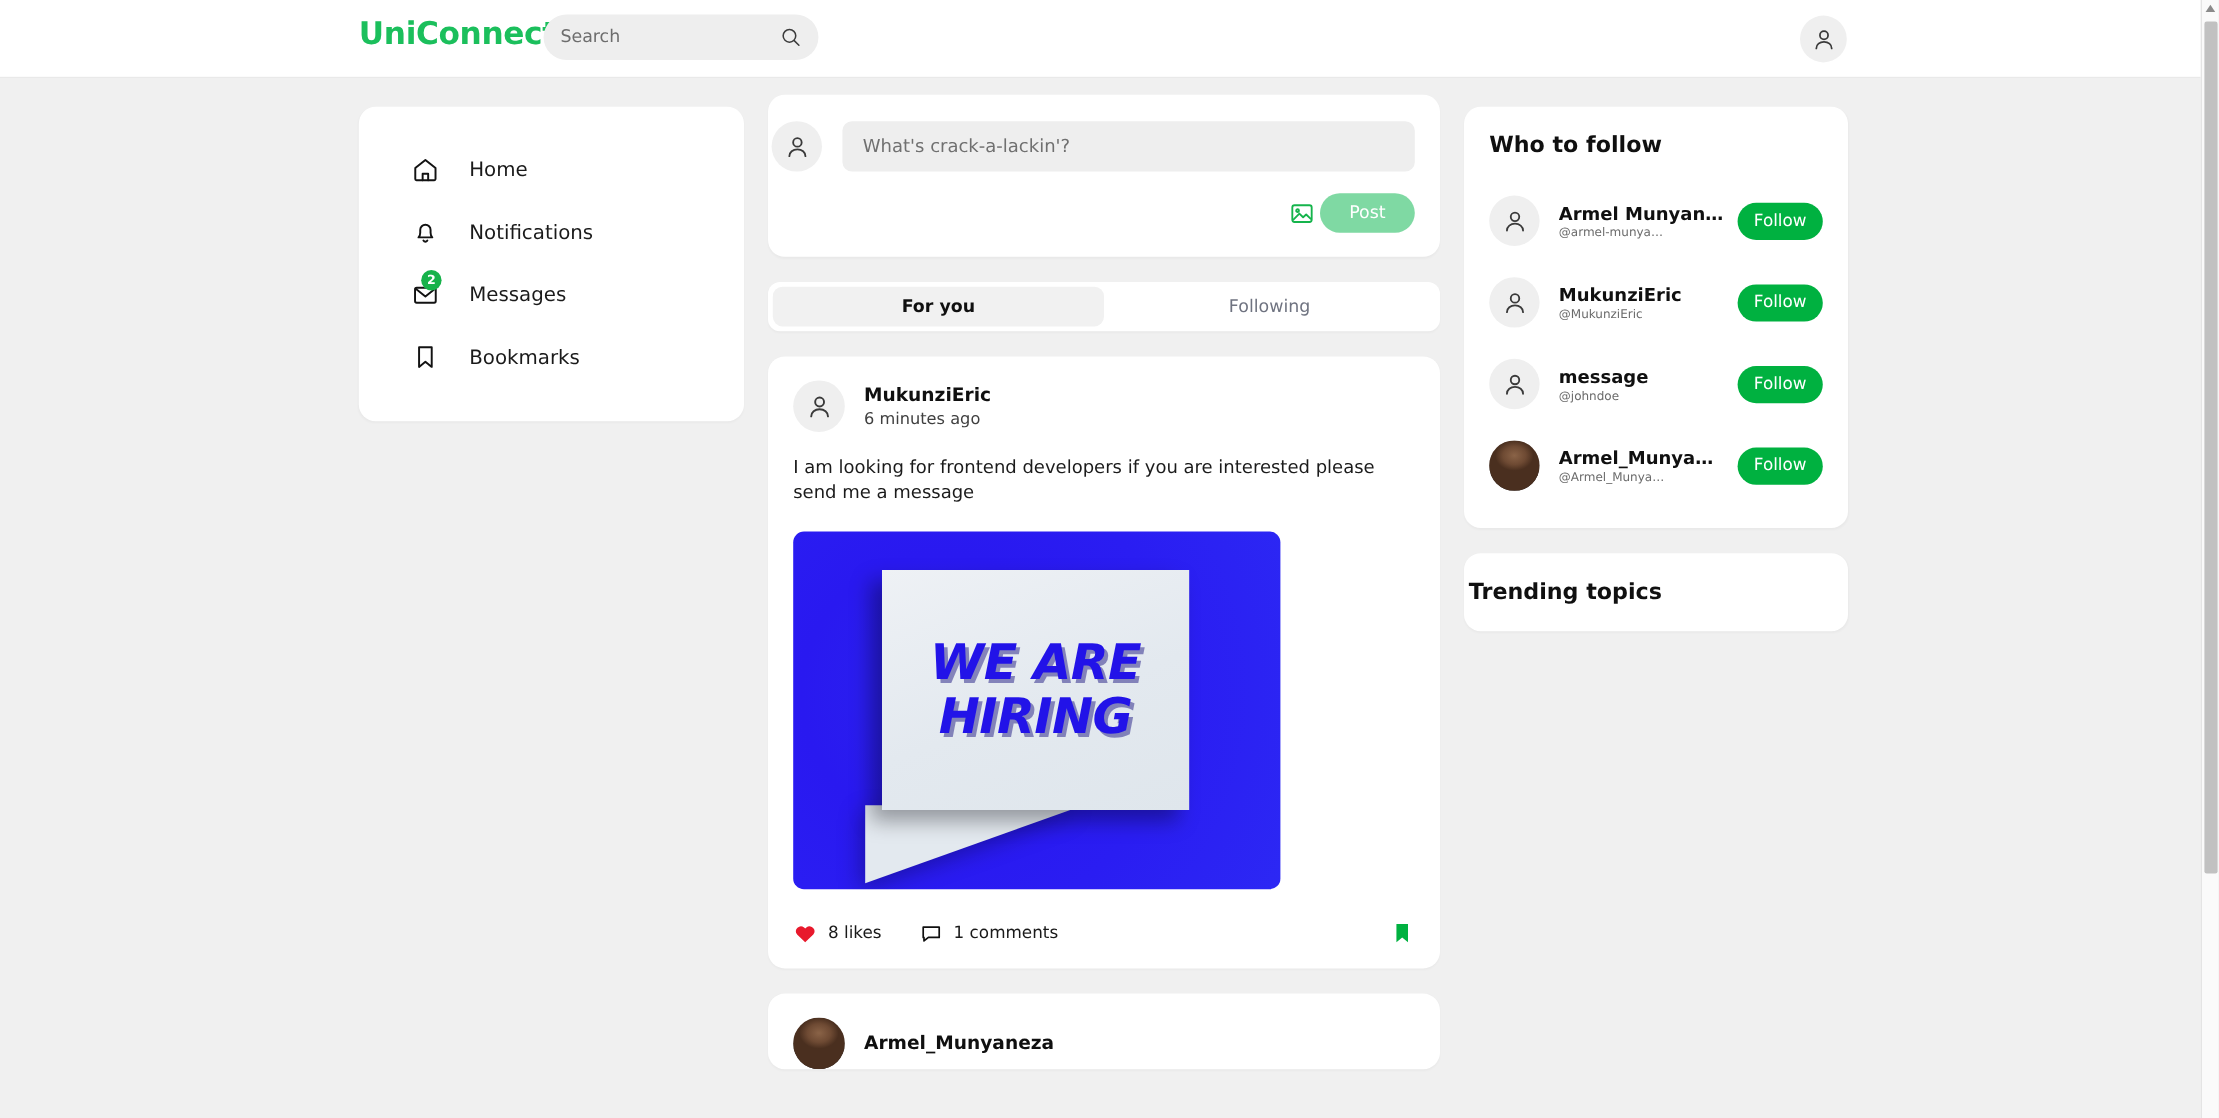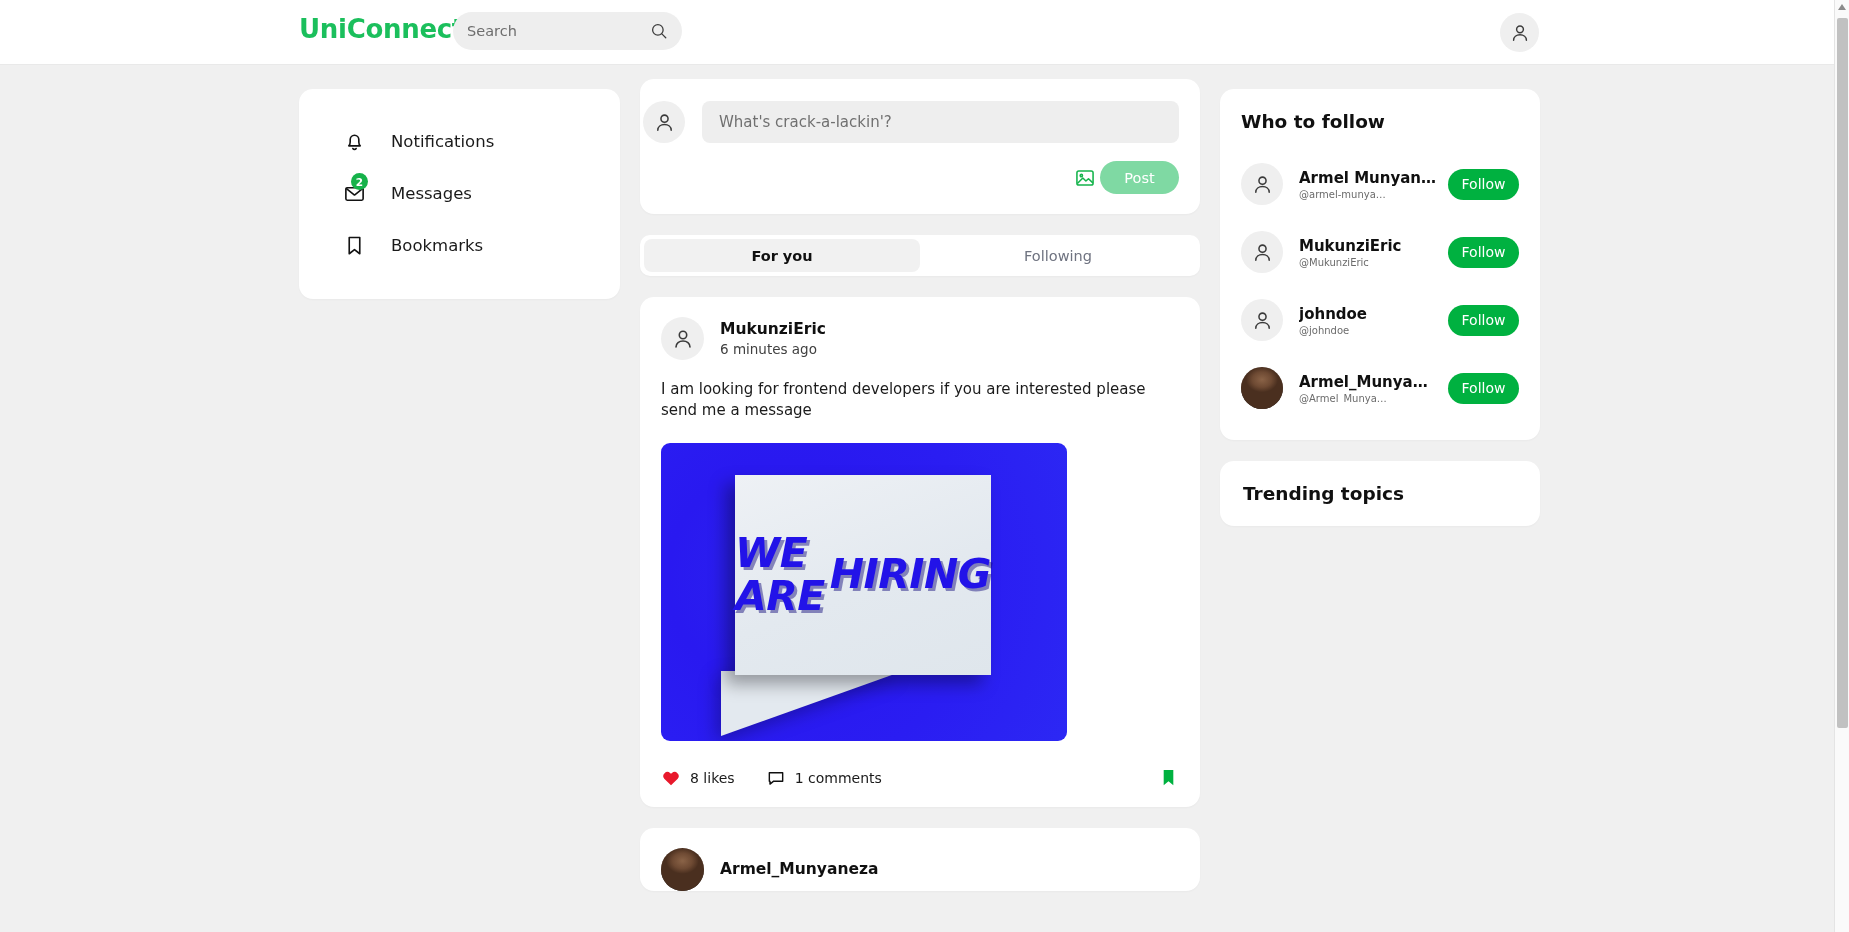--- a/index.html
+++ b/index.html
@@ -245,23 +245,23 @@
     width: 0; height: 0;
     border-top: 65px solid #e3e9ef;
     border-right: 182px solid transparent;
     filter: drop-shadow(-4px 6px 9px rgba(0,0,10,0.3));
   }
   .bubble-text {
     position: absolute;
     left: 0; top: 0;
     width: 100%; height: 100%;
     display: flex;
-    flex-direction: row;
-    align-items: center;
-    justify-content: flex-end;
+    flex-direction: column;
+    align-items: center;
+    justify-content: center;
     gap: 2px;
     font-style: italic;
     font-weight: 800;
     font-size: 41px;
     letter-spacing: -0.5px;
     line-height: 1.04;
     color: #2213e8;
     text-shadow: 3px 3px 0 rgba(10,5,120,0.45);
     font-family: "DejaVu Sans", "Liberation Sans", sans-serif;
   }
@@ -337,21 +337,21 @@
   .follow-btn {
     width: 71px; height: 31px;
     border: none; border-radius: 16px;
     background: #00b140;
     color: #fff;
     font-size: 14px;
     cursor: pointer;
     flex: none;
     font-family: "DejaVu Sans", "Liberation Sans", sans-serif;
   }
-  .trending-card { padding: 22px 21px 22px 23px; }
+  .trending-card { padding: 22px 21px 22px 4px; }
 
   
   .face {
     width: 100%; height: 100%;
     background:
       radial-gradient(ellipse 38% 30% at 50% 30%, #8a6347 0%, #6e4a33 60%, #4a2f1f 100%),
       linear-gradient(180deg, #cfc9c4 0%, #9a8d83 38%, #2a2a2c 62%, #1b1b1d 100%);
   }
 
   
@@ -401,20 +401,29 @@
         <circle cx="12" cy="8" r="3.7"></circle>
         <path d="M5 20c0-3.6 3.1-6 7-6s7 2.4 7 6" stroke-linecap="round"></path>
       </svg>
     </div>
   </div>
 
   <div class="content">
 
     <div class="sidebar">
 
+      <div class="nav-item">
+        <span class="nav-icon">
+          <svg width="23" height="23" viewBox="0 0 24 24" fill="none" stroke="#131313" stroke-width="1.7" stroke-linecap="round" stroke-linejoin="round">
+            <path d="M3.2 10.4 12 3.4l8.8 7V20a1 1 0 0 1-1 1H4.2a1 1 0 0 1-1-1z"></path>
+            <path d="M9.6 21v-5.6h4.8V21"></path>
+          </svg>
+        </span>
+        <span class="nav-label">Home</span>
+      </div>
 
       <div class="nav-item">
         <span class="nav-icon">
           <svg width="23" height="23" viewBox="0 0 24 24" fill="none" stroke="#131313" stroke-width="1.7" stroke-linecap="round" stroke-linejoin="round">
             <path d="M18 16.5H6c1.2-1.1 1.5-2.4 1.5-4V10a4.5 4.5 0 0 1 9 0v2.5c0 1.6.3 2.9 1.5 4z"></path>
             <path d="M10.3 19.3a2 2 0 0 0 3.4 0"></path>
           </svg>
         </span>
         <span class="nav-label">Notifications</span>
       </div>
@@ -562,21 +571,21 @@
         </div>
 
         <div class="follow-row">
           <span class="follow-av">
             <svg width="23" height="23" viewBox="0 0 24 24" fill="none" stroke="#3a3a3a" stroke-width="1.6">
               <circle cx="12" cy="8" r="3.7"></circle>
               <path d="M5 20c0-3.6 3.1-6 7-6s7 2.4 7 6" stroke-linecap="round"></path>
             </svg>
           </span>
           <div class="follow-info">
-            <div class="follow-name">johndoe</div>
+            <div class="follow-name">message</div>
             <div class="follow-handle">@johndoe</div>
           </div>
           <button class="follow-btn">Follow</button>
         </div>
 
         <div class="follow-row">
           <span class="follow-av">
             <span class="face"></span>
           </span>
           <div class="follow-info">

